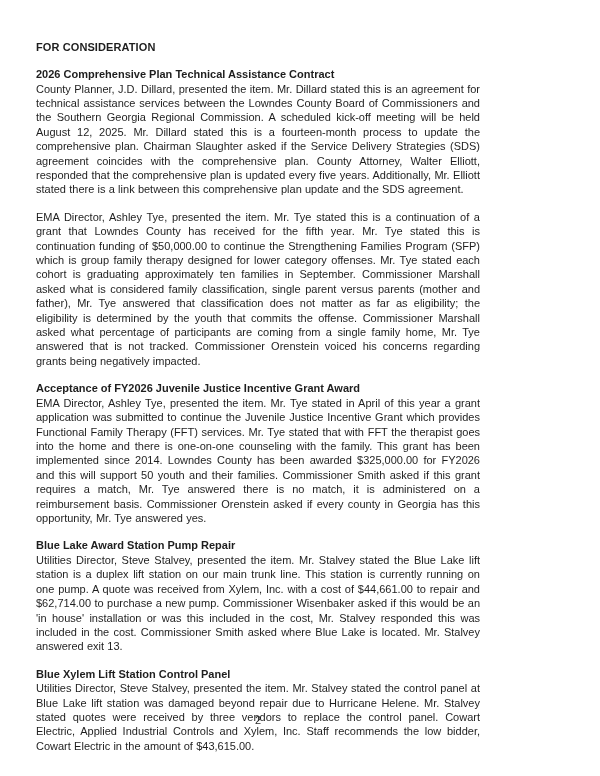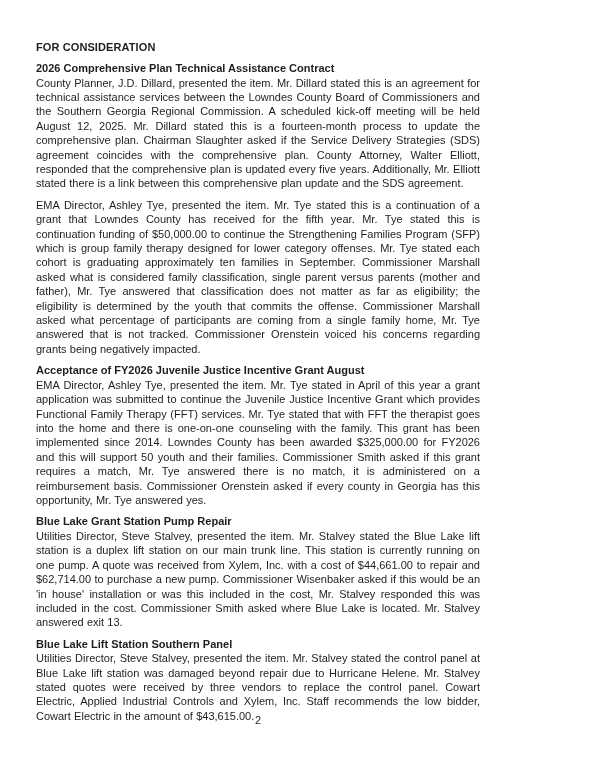--- a/index.html
+++ b/index.html
@@ -22,21 +22,21 @@
     padding: 40px 36px 0 36px;
     position: relative;
   }
   .doc-heading {
     font-size: 11px;
     font-weight: bold;
     line-height: 14px;
     letter-spacing: 0.1px;
   }
   .section {
-    margin-top: 7px;
+    margin-top: 13px;
   }
   .section-title {
     font-size: 11px;
     font-weight: bold;
     line-height: 14.5px;
   }
   .section-body {
     font-size: 11px;
     line-height: 14.4px;
     text-align: justify;
@@ -62,29 +62,29 @@
   <div class="section">
     <div class="section-title">2026 Comprehensive Plan Technical Assistance Contract</div>
     <div class="section-body">County Planner, J.D. Dillard, presented the item. Mr. Dillard stated this is an agreement for technical assistance services between the Lowndes County Board of Commissioners and the Southern Georgia Regional Commission. A scheduled kick-off meeting will be held August 12, 2025. Mr. Dillard stated this is a fourteen-month process to update the comprehensive plan. Chairman Slaughter asked if the Service Delivery Strategies (SDS) agreement coincides with the comprehensive plan. County Attorney, Walter Elliott, responded that the comprehensive plan is updated every five years. Additionally, Mr. Elliott stated there is a link between this comprehensive plan update and the SDS agreement.</div>
   </div>
 
   <div class="section">
     <div class="section-body">EMA Director, Ashley Tye, presented the item. Mr. Tye stated this is a continuation of a grant that Lowndes County has received for the fifth year. Mr. Tye stated this is continuation funding of $50,000.00 to continue the Strengthening Families Program (SFP) which is group family therapy designed for lower category offenses. Mr. Tye stated each cohort is graduating approximately ten families in September. Commissioner Marshall asked what is considered family classification, single parent versus parents (mother and father), Mr. Tye answered that classification does not matter as far as eligibility; the eligibility is determined by the youth that commits the offense. Commissioner Marshall asked what percentage of participants are coming from a single family home, Mr. Tye answered that is not tracked. Commissioner Orenstein voiced his concerns regarding grants being negatively impacted.</div>
   </div>
 
   <div class="section">
-    <div class="section-title">Acceptance of FY2026 Juvenile Justice Incentive Grant August</div>
+    <div class="section-title">Acceptance of FY2026 Juvenile Justice Incentive Grant Award</div>
     <div class="section-body">EMA Director, Ashley Tye, presented the item. Mr. Tye stated in April of this year a grant application was submitted to continue the Juvenile Justice Incentive Grant which provides Functional Family Therapy (FFT) services. Mr. Tye stated that with FFT the therapist goes into the home and there is one-on-one counseling with the family. This grant has been implemented since 2014. Lowndes County has been awarded $325,000.00 for FY2026 and this will support 50 youth and their families. Commissioner Smith asked if this grant requires a match, Mr. Tye answered there is no match, it is administered on a reimbursement basis. Commissioner Orenstein asked if every county in Georgia has this opportunity, Mr. Tye answered yes.</div>
   </div>
 
   <div class="section">
-    <div class="section-title">Blue Lake Grant Station Pump Repair</div>
+    <div class="section-title">Blue Lake Award Station Pump Repair</div>
     <div class="section-body">Utilities Director, Steve Stalvey, presented the item. Mr. Stalvey stated the Blue Lake lift station is a duplex lift station on our main trunk line. This station is currently running on one pump. A quote was received from Xylem, Inc. with a cost of $44,661.00 to repair and $62,714.00 to purchase a new pump. Commissioner Wisenbaker asked if this would be an 'in house' installation or was this included in the cost, Mr. Stalvey responded this was included in the cost. Commissioner Smith asked where Blue Lake is located. Mr. Stalvey answered exit 13.</div>
   </div>
 
   <div class="section">
-    <div class="section-title">Blue Lake Lift Station Southern Panel</div>
+    <div class="section-title">Blue Xylem Lift Station Control Panel</div>
     <div class="section-body">Utilities Director, Steve Stalvey, presented the item. Mr. Stalvey stated the control panel at Blue Lake lift station was damaged beyond repair due to Hurricane Helene. Mr. Stalvey stated quotes were received by three vendors to replace the control panel. Cowart Electric, Applied Industrial Controls and Xylem, Inc. Staff recommends the low bidder, Cowart Electric in the amount of $43,615.00.</div>
   </div>
 
   <div class="page-number">2</div>
 
 </div>
 
 </body></html>

